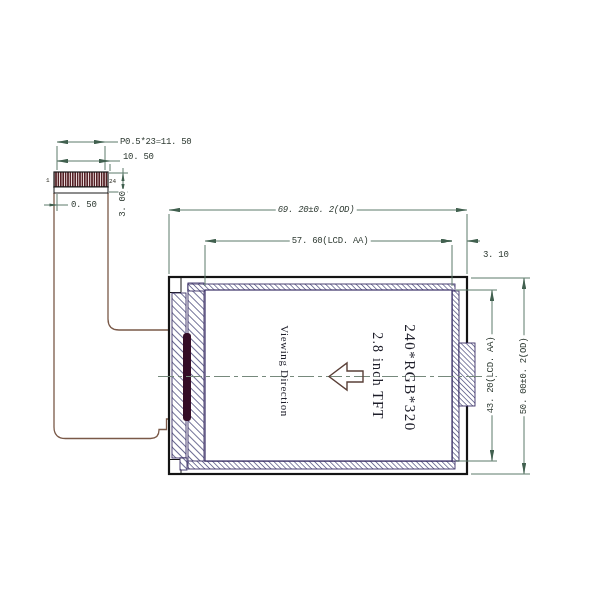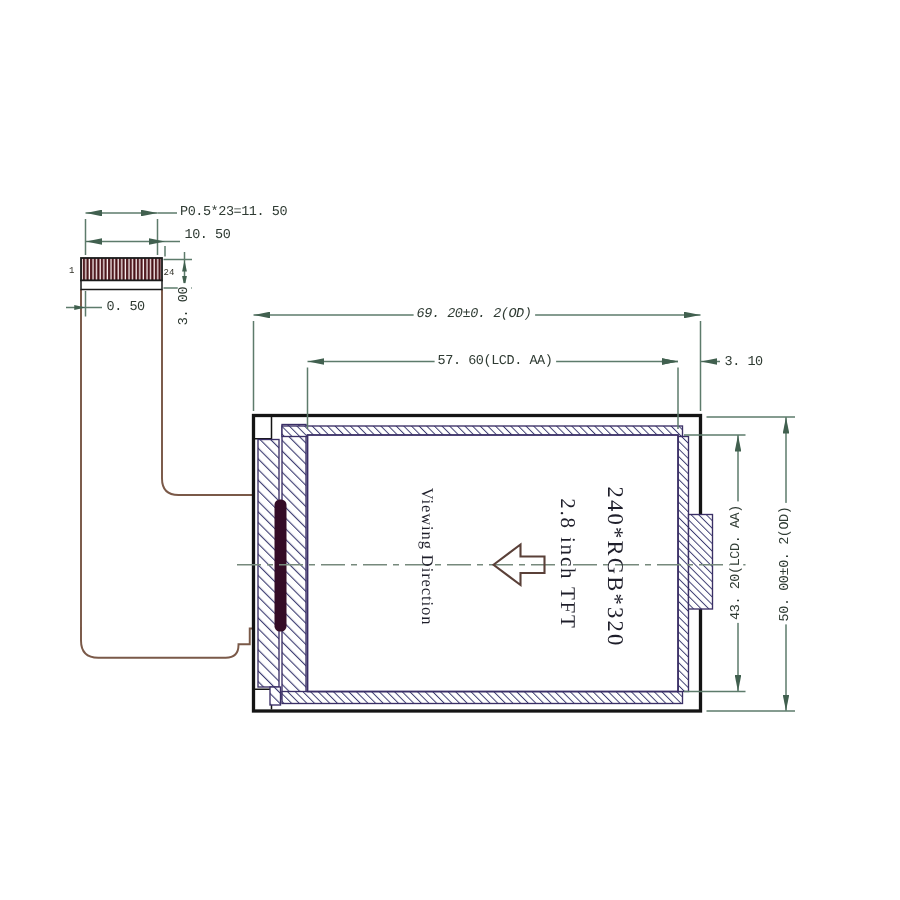--- a/index.html
+++ b/index.html
@@ -125,21 +125,21 @@
   <div class="t lft" style="left:120px;top:142px;">P0.5*23=11. 50</div>
   <div class="t lft" style="left:123px;top:157px;">10. 50</div>
   <div class="t lft" style="left:71px;top:205px;">0. 50</div>
   <div class="t rot-ccw onln" style="left:123px;top:204px;">3. 00</div>
 
   <div class="pin" style="left:46px;top:178px;">1</div>
   <div class="pin" style="left:109px;top:179px;">24</div>
 
   <div class="t ctr onln" style="left:316px;top:210px;font-style:italic;">69. 20±0. 2(OD)</div>
   <div class="t ctr onln" style="left:330px;top:241px;text-align:right;">57. 60(LCD. AA)</div>
-  <div class="t lft" style="left:483px;top:242px;">3. 10</div>
+  <div class="t lft" style="left:483px;top:255px;">3. 10</div>
   <div class="t rot-ccw onln" style="left:491px;top:375px;">43. 20(LCD. AA)</div>
   <div class="t rot-ccw onln" style="left:524px;top:376px;">50. 00±0. 2(OD)</div>
 
   <div class="ts res rot-cw" style="left:409px;top:378px;">240*RGB*320</div>
   <div class="ts siz rot-cw" style="left:377px;top:376px;">2.8 inch TFT</div>
   <div class="ts vw rot-cw" style="left:284px;top:371px;">Viewing Direction</div>
 
 </div>
 
 </body></html>

